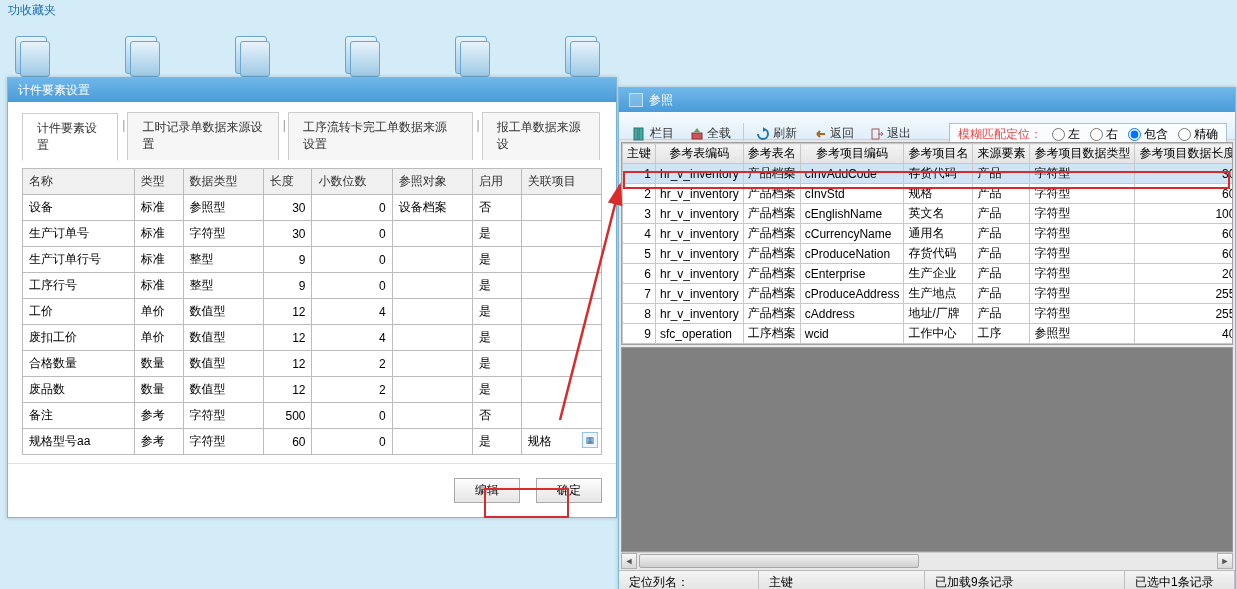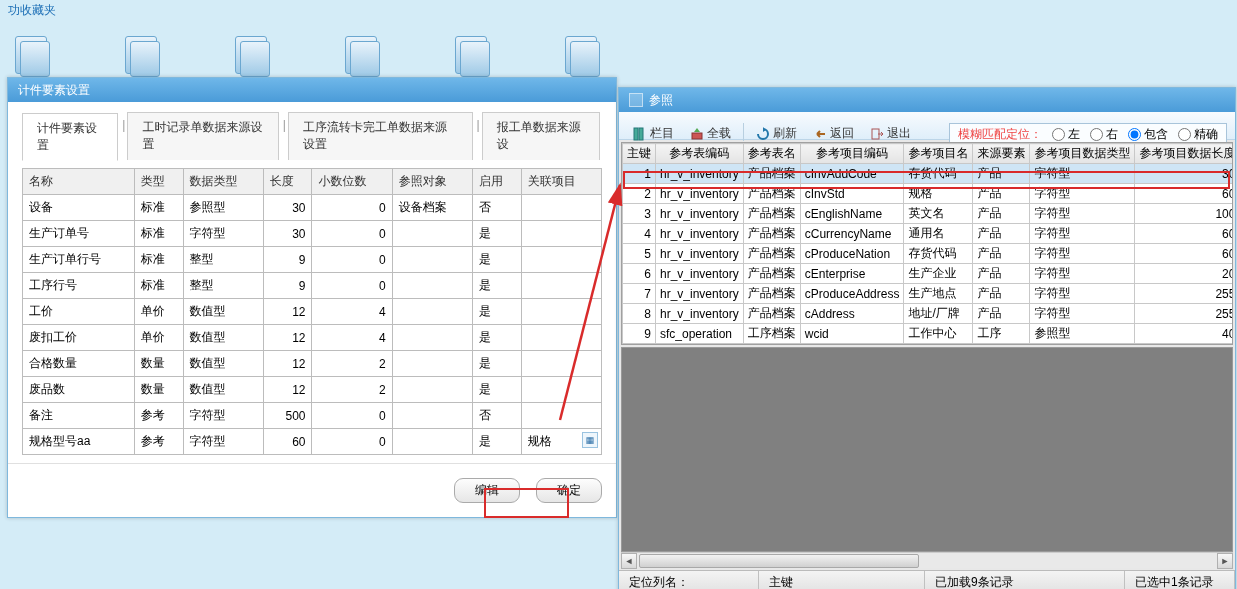--- a/index.html
+++ b/index.html
@@ -17,21 +17,21 @@
 .tab.active { background:#fff; border-bottom:1px solid #fff; position:relative; top:1px; }
 .tab-sep { color:#999; padding:6px 2px; }
 .ltable { width:calc(100% - 28px); margin:8px 14px; border-collapse:collapse; }
 .ltable th, .ltable td { border:1px solid #bcbcbc; padding:4px 6px; font-size:12px; text-align:left; height:22px; background:#fff; }
 .ltable th { background:#f0f0f0; font-weight:normal; color:#333;margin-left:35px; }
 .ltable td.num { text-align:right; }
 .rel-cell { position:relative; }
 .rel-cell .picker { position:absolute; right:3px; top:3px; width:16px; height:16px; background:#eef6fc; border:1px solid #9ac3e0; display:flex; align-items:center; justify-content:center; font-size:9px; color:#2a6da5; cursor:pointer; }
 .red-box-l { position:absolute; border:2px solid #d92b2b; pointer-events:none; left:476px; top:410px; width:85px; height:30px; }
 .dlg-footer { display:flex; justify-content:flex-end; gap:16px; padding:14px; background:#fff; border-top:1px solid #e0e0e0; }
-.btn { padding:3px 20px; background:linear-gradient(#fdfdfd,#e6e6e6); border:1px solid #aaa; border-radius:9px; font-size:12px; cursor:pointer; }
+.btn { padding:3px 20px; background:linear-gradient(#fdfdfd,#e6e6e6); border:1px solid #aaa; border-radius:0; font-size:12px; cursor:pointer; }
 .toolbar { display:flex; align-items:flex-start; background:linear-gradient(#f7fbfe,#dfeefa); border-bottom:1px solid #bcd5e8; padding:11px 8px; height:28px; gap:4px; }
 .tb-item { display:flex; align-items:center; gap:3px; padding:2px 6px; font-size:12px; color:#333; cursor:pointer; }
 .tb-item .ico { width:14px; height:14px; display:inline-block; }
 .tb-sep { width:1px; height:18px; background:#b8cfe0; margin:0 2px; }
 .fuzzy-box { margin-left:auto; border:1px solid #a8c4da; padding:2px 8px; display:flex; align-items:center; gap:10px; background:#fafdff; }
 .fuzzy-title { color:#ef4444; }
 .radio-lbl { display:flex; align-items:center; gap:3px; font-size:12px; }
 .rtable-wrap { flex:0 0 auto; background:#fff; border:1px solid #a0a0a0; margin:2px; overflow:auto; }
 .rtable { border-collapse:collapse; width:100%; font-size:12px; }
 .rtable th, .rtable td { border:1px solid #c8c8c8; padding:1px 4px; height:16px; white-space:nowrap; }

